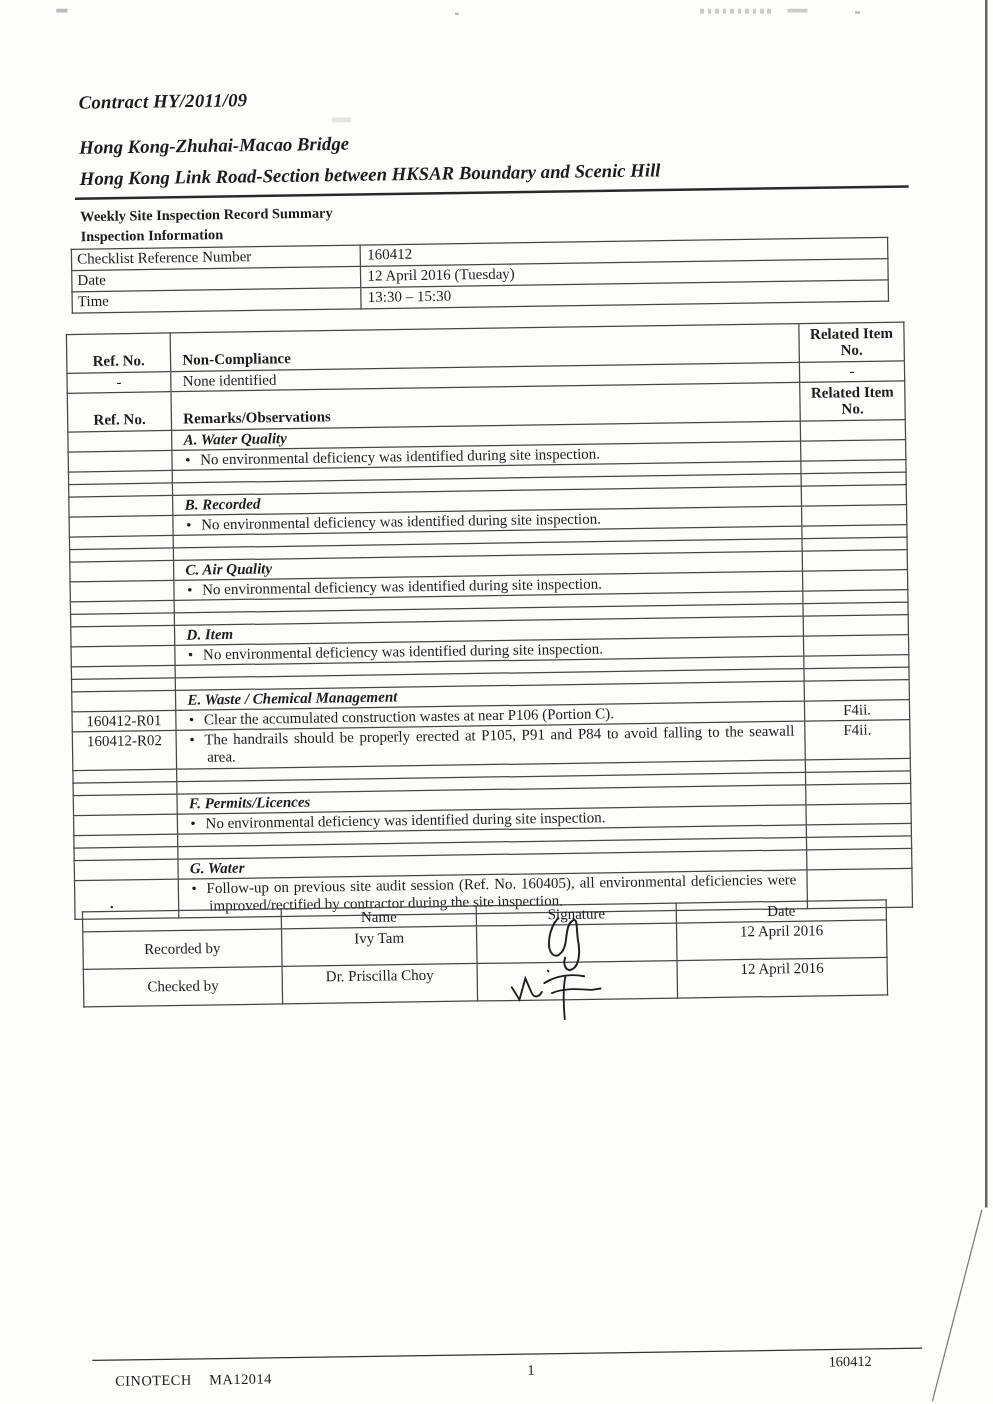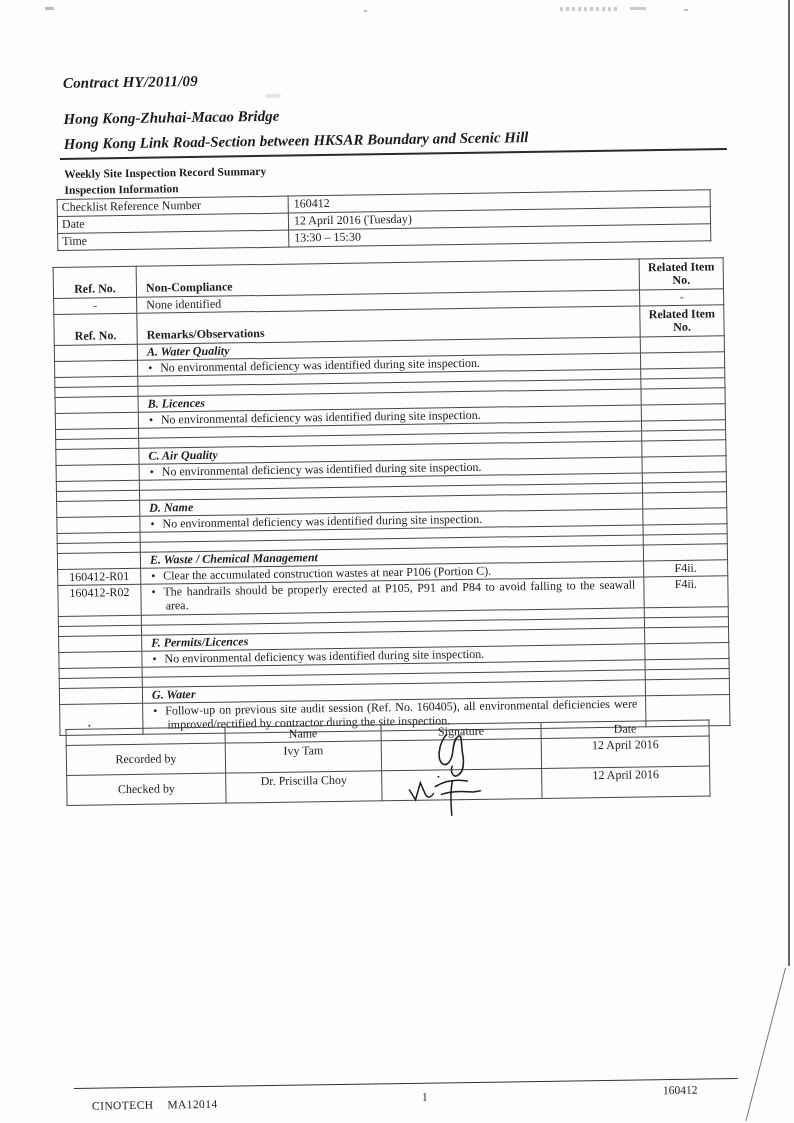--- a/index.html
+++ b/index.html
@@ -169,21 +169,21 @@
         </tr>
 
         <tr class="blank">
           <td class="c-ref"></td>
           <td class="c-text"><span></span></td>
           <td class="c-rel"></td>
         </tr>
 
         <tr class="section">
           <td class="c-ref"></td>
-          <td class="c-text"><span>B. Licences</span></td>
+          <td class="c-text"><span>B. Recorded</span></td>
           <td class="c-rel"></td>
         </tr>
 
         <tr class="bullet">
           <td class="c-ref"></td>
           <td class="c-text"><span>No environmental deficiency was identified during site inspection.</span></td>
           <td class="c-rel"></td>
         </tr>
 
         <tr class="blank">
@@ -217,21 +217,21 @@
         </tr>
 
         <tr class="blank">
           <td class="c-ref"></td>
           <td class="c-text"><span></span></td>
           <td class="c-rel"></td>
         </tr>
 
         <tr class="section">
           <td class="c-ref"></td>
-          <td class="c-text"><span>D. Name</span></td>
+          <td class="c-text"><span>D. Item</span></td>
           <td class="c-rel"></td>
         </tr>
 
         <tr class="bullet">
           <td class="c-ref"></td>
           <td class="c-text"><span>No environmental deficiency was identified during site inspection.</span></td>
           <td class="c-rel"></td>
         </tr>
 
         <tr class="blank">

